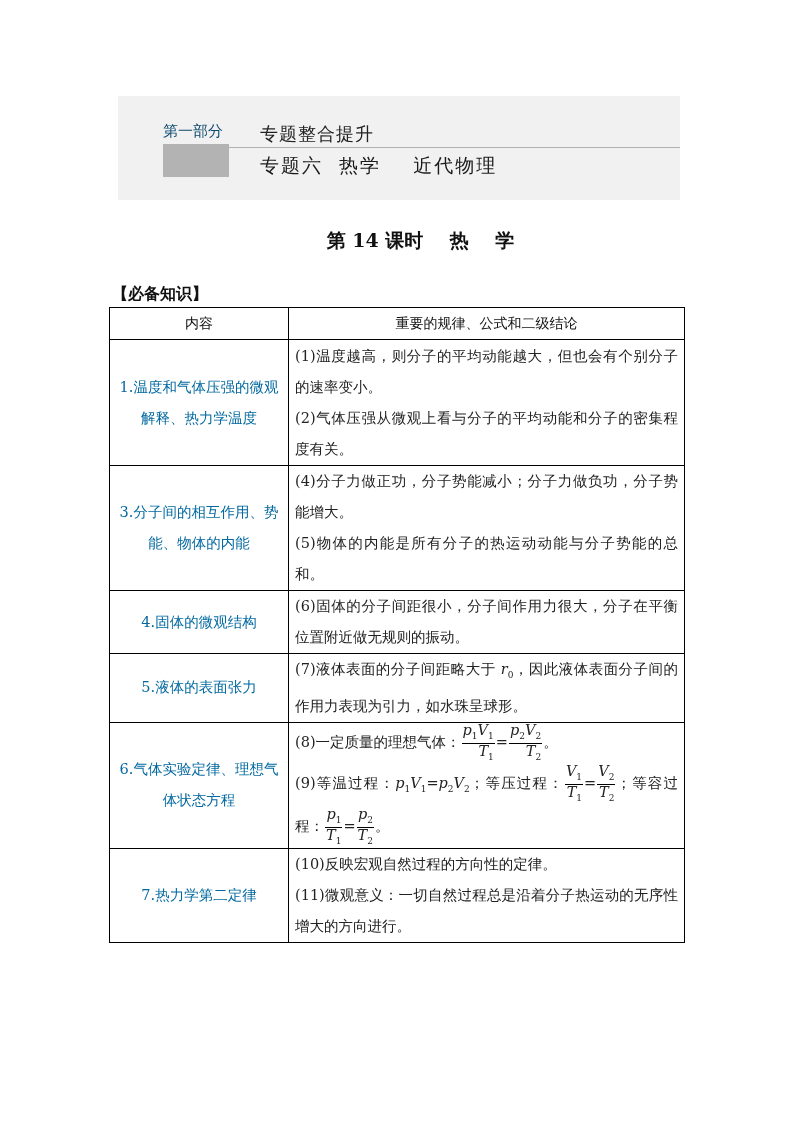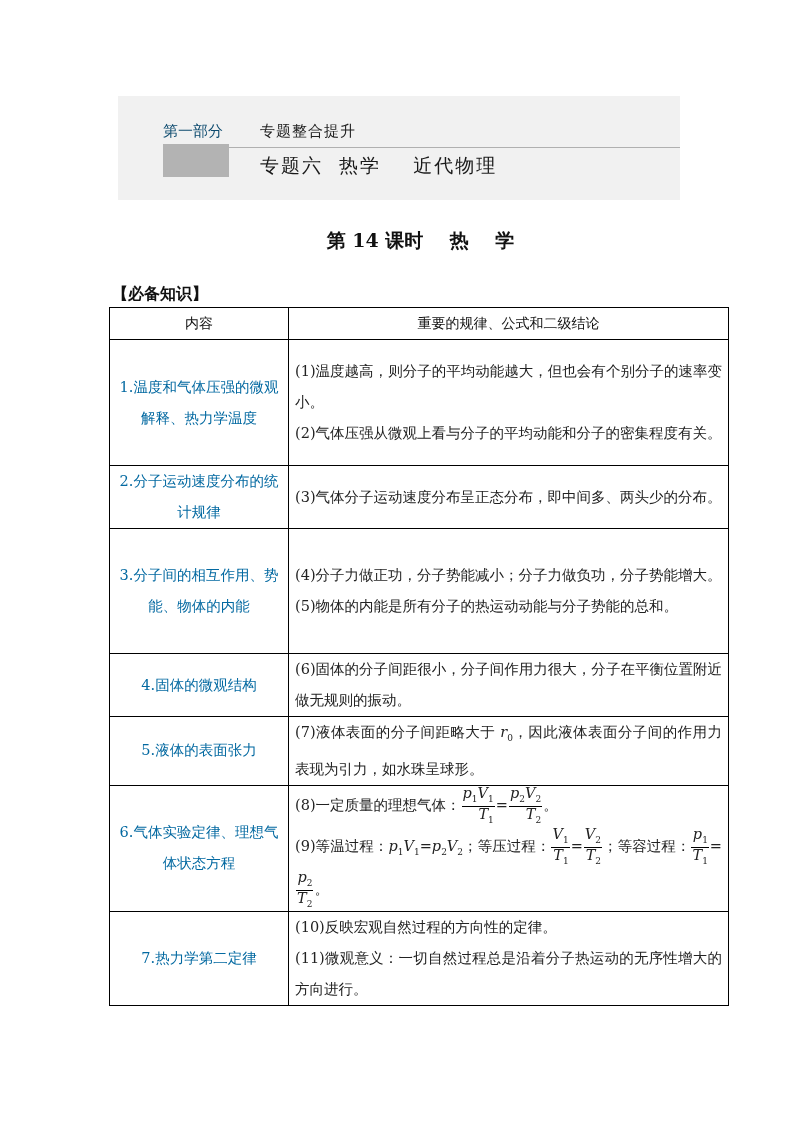--- a/index.html
+++ b/index.html
@@ -13,21 +13,21 @@
     background: #f1f1f1;
   }
   .banner .part {
     position: absolute; left: 45px; top: 26px;
     font-family: "DejaVu Sans", "Liberation Sans", sans-serif;
     font-size: 15px; color: #0c4a6e;
   }
   .banner .sub {
     position: absolute; left: 142px; top: 26px;
     font-family: "DejaVu Sans", "Liberation Sans", sans-serif;
-    font-size: 15px; color: #222; letter-spacing: 1px;
+    font-size: 18px; color: #222; letter-spacing: 1px;
   }
   .banner .gray-block {
     position: absolute; left: 45px; top: 48px; width: 66px; height: 33px;
     background: #b3b3b3;
   }
   .banner .rule {
     position: absolute; left: 111px; right: 0; top: 51px; height: 1px;
     background: #b0b0b0;
   }
   .banner .topic {
@@ -41,21 +41,21 @@
     font-family: "DejaVu Serif", "Liberation Serif", serif;
     font-weight: bold; font-size: 19px; white-space: pre; margin-left: 24px;
   }
   .section-label {
     position: absolute; left: 112px; top: 284px;
     font-family: Liberation Mono, monospace;
     font-weight: bold; font-size: 16px;
   }
   table.knowledge {
     position: absolute; left: 109px; top: 307px;
-    width: 620px; border-collapse: collapse;
+    width: 576px; border-collapse: collapse;
     font-size: 14.5px; line-height: 31px;
   }
   table.knowledge td, table.knowledge th {
     border: 1.5px solid #000; padding: 0 6px; vertical-align: middle;
   }
   table.knowledge th {
     font-weight: normal; height: 30px; text-align: center;
     font-family: "DejaVu Sans", "Liberation Sans", sans-serif; font-size: 14px;
   }
   td.topic-cell { width: 166px; text-align: center; color: #0369a1; }
@@ -93,26 +93,20 @@
   </tr>
 
   <tr style="height:126px">
     <td class="topic-cell">1.温度和气体压强的微观解释、热力学温度</td>
     <td class="content-cell">
       <span class="line">(1)温度越高，则分子的平均动能越大，但也会有个别分子的速率变小。</span>
       <span class="line">(2)气体压强从微观上看与分子的平均动能和分子的密集程度有关。</span>
     </td>
   </tr>
 
-  <tr style="height:63px">
-    <td class="topic-cell">2.分子运动速度分布的统计规律</td>
-    <td class="content-cell">
-      <span class="line">(3)气体分子运动速度分布呈正态分布，即中间多、两头少的分布。</span>
-    </td>
-  </tr>
 
   <tr style="height:125px">
     <td class="topic-cell">3.分子间的相互作用、势能、物体的内能</td>
     <td class="content-cell">
       <span class="line">(4)分子力做正功，分子势能减小；分子力做负功，分子势能增大。</span>
       <span class="line">(5)物体的内能是所有分子的热运动动能与分子势能的总和。</span>
     </td>
   </tr>
 
   <tr style="height:63px">

